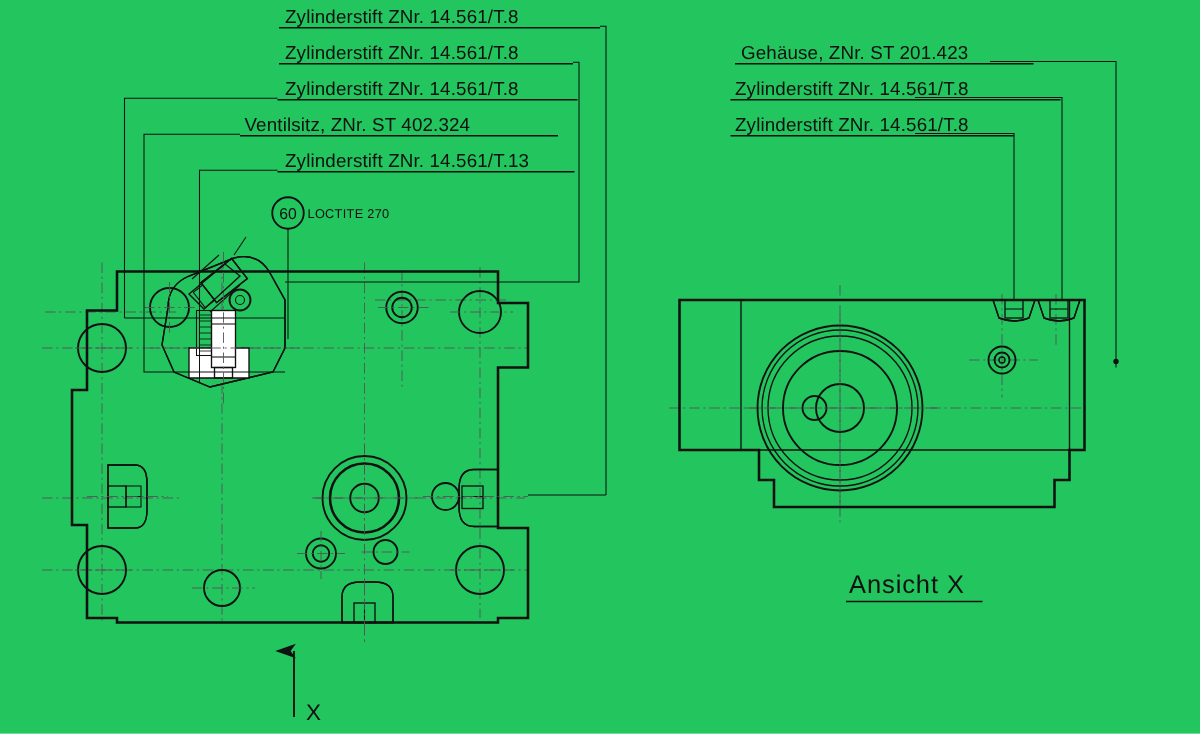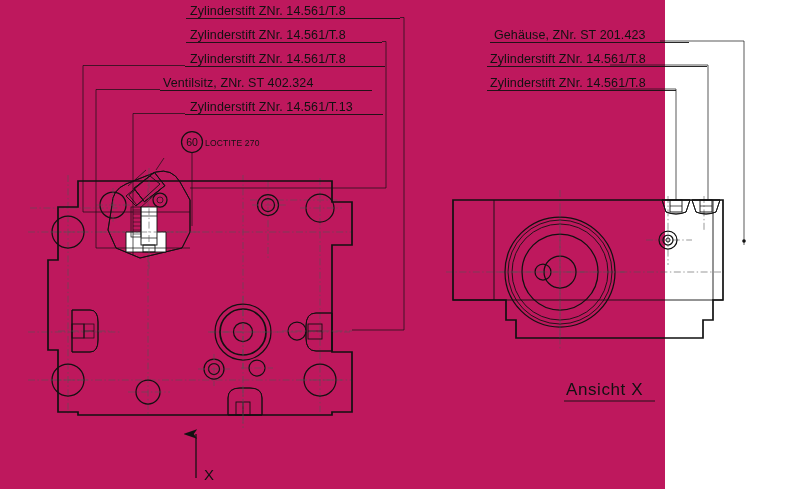--- a/index.html
+++ b/index.html
@@ -10,23 +10,23 @@
   body {
     width: 800px;
     height: 489px;
     overflow: hidden;
     font-family: "Liberation Sans", sans-serif;
     position: relative;
   }
   #sheet {
     position: absolute;
     left: 0; top: 0;
-    width: 665px;
+    width: 800px;
     height: 489px;
-    background: #be185d;
+    background: #22c55e;
   }
   svg.drawing {
     position: absolute;
     left: 0; top: 0;
     width: 800px;
     height: 489px;
     display: block;
   }
   .lbl {
     font-family: "Liberation Sans", sans-serif;

